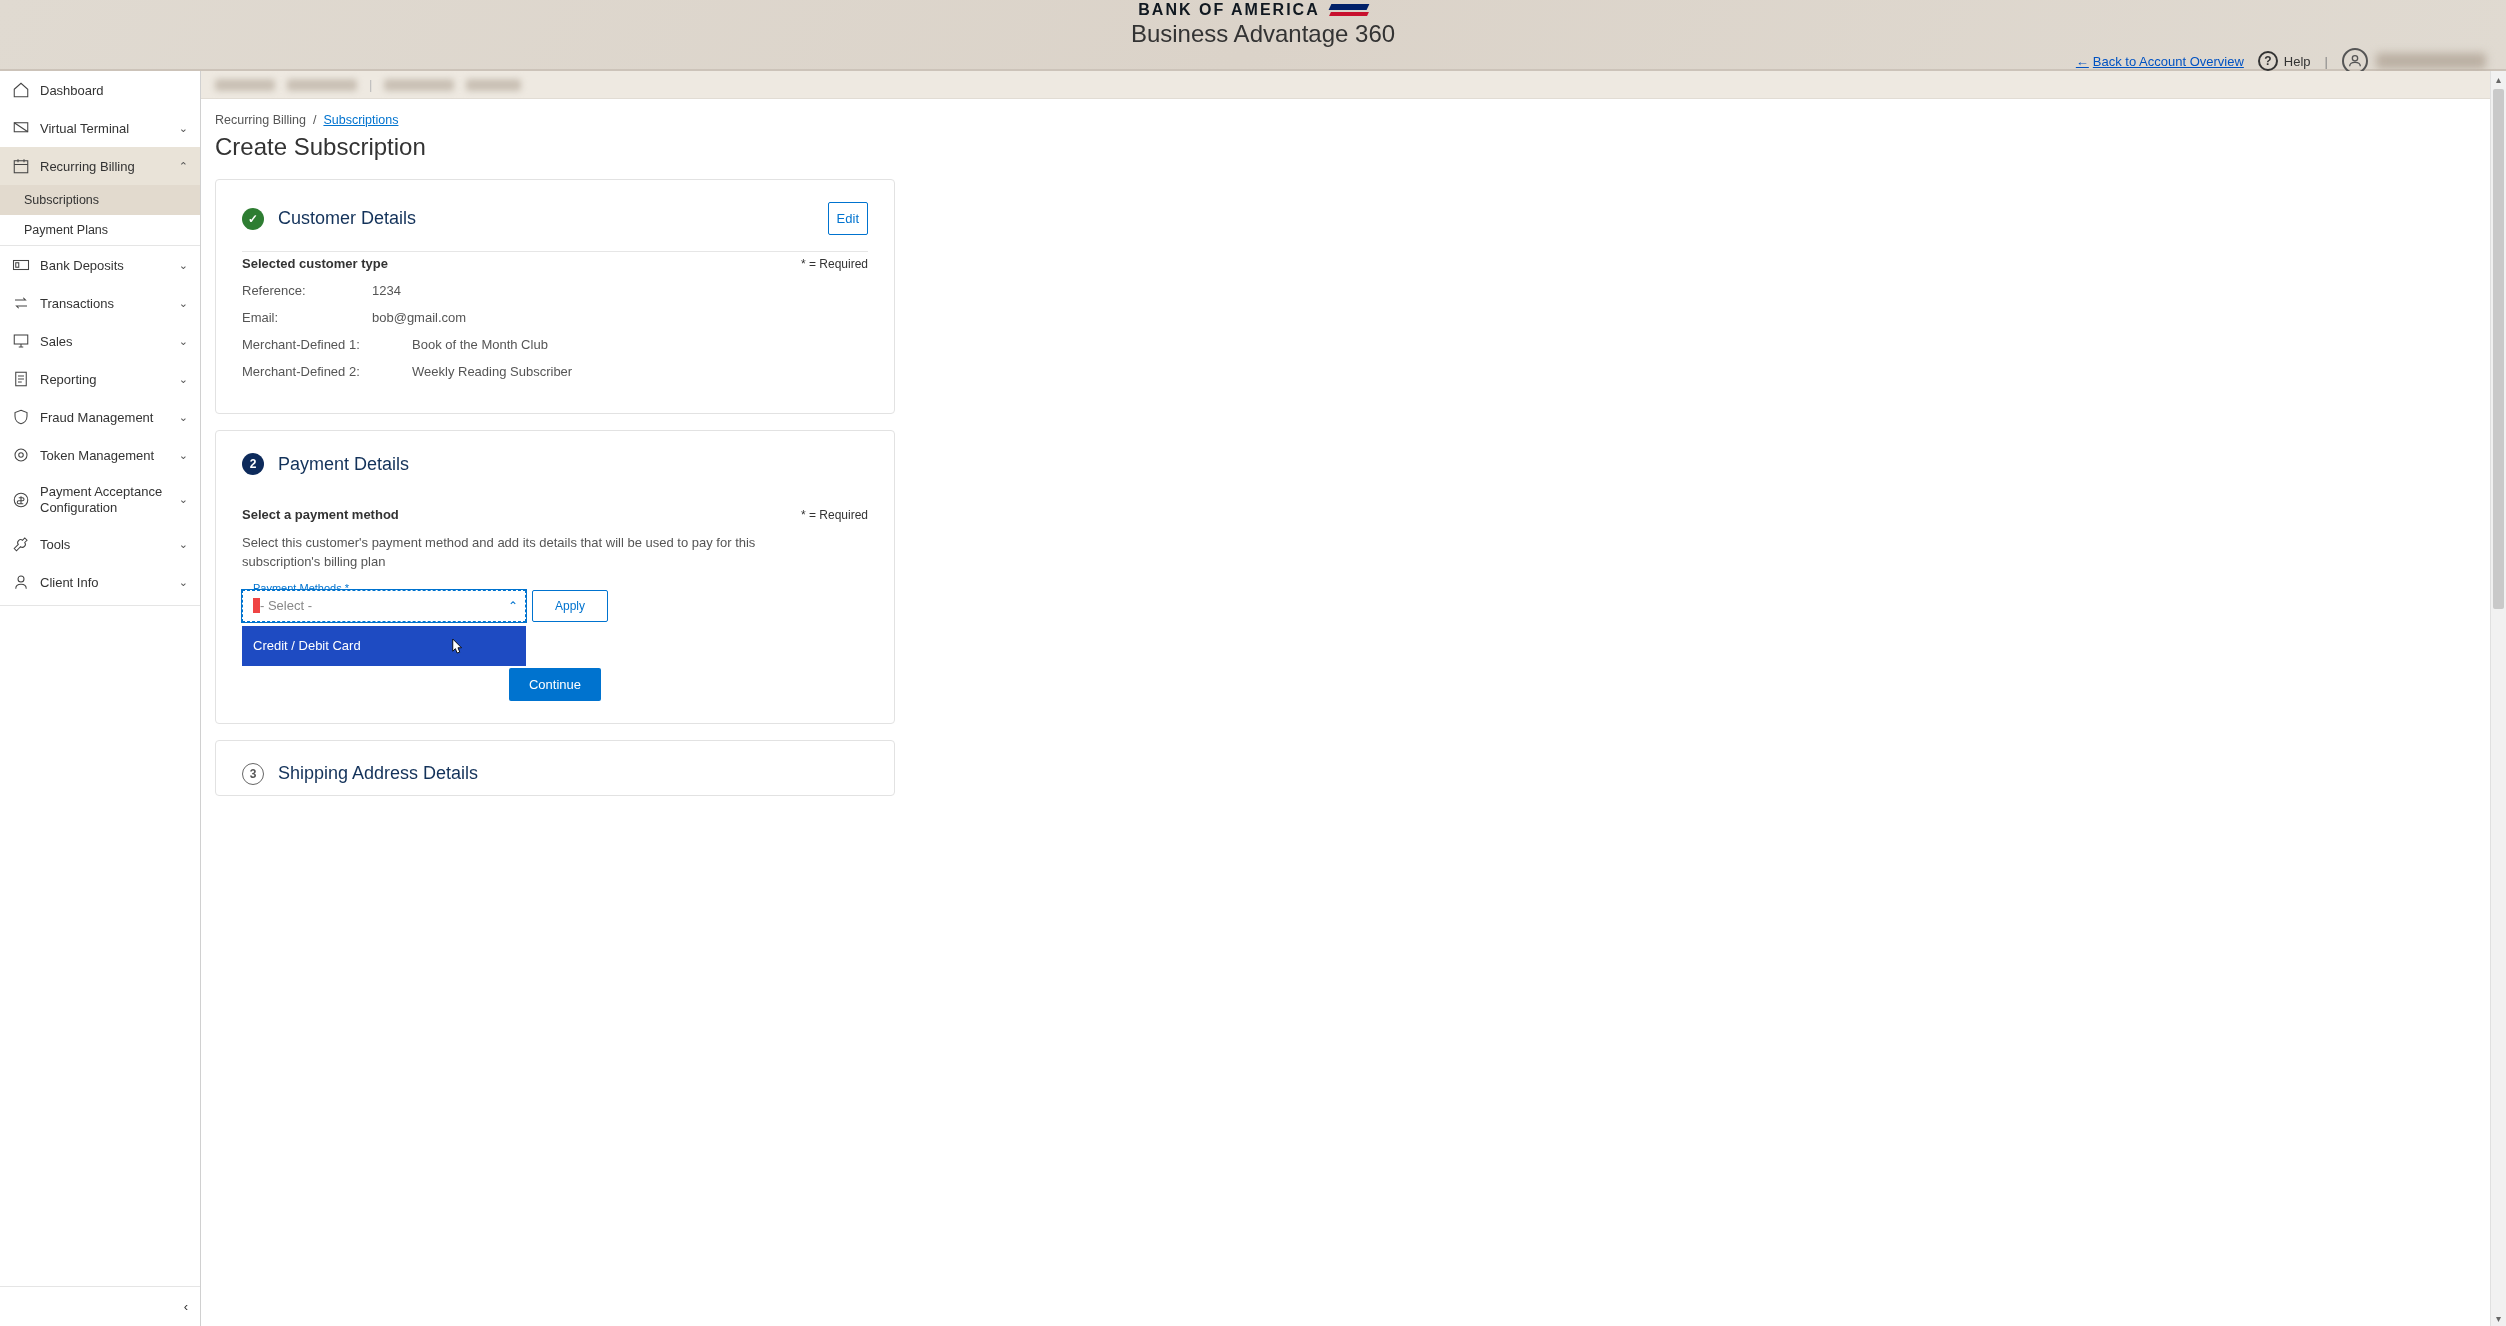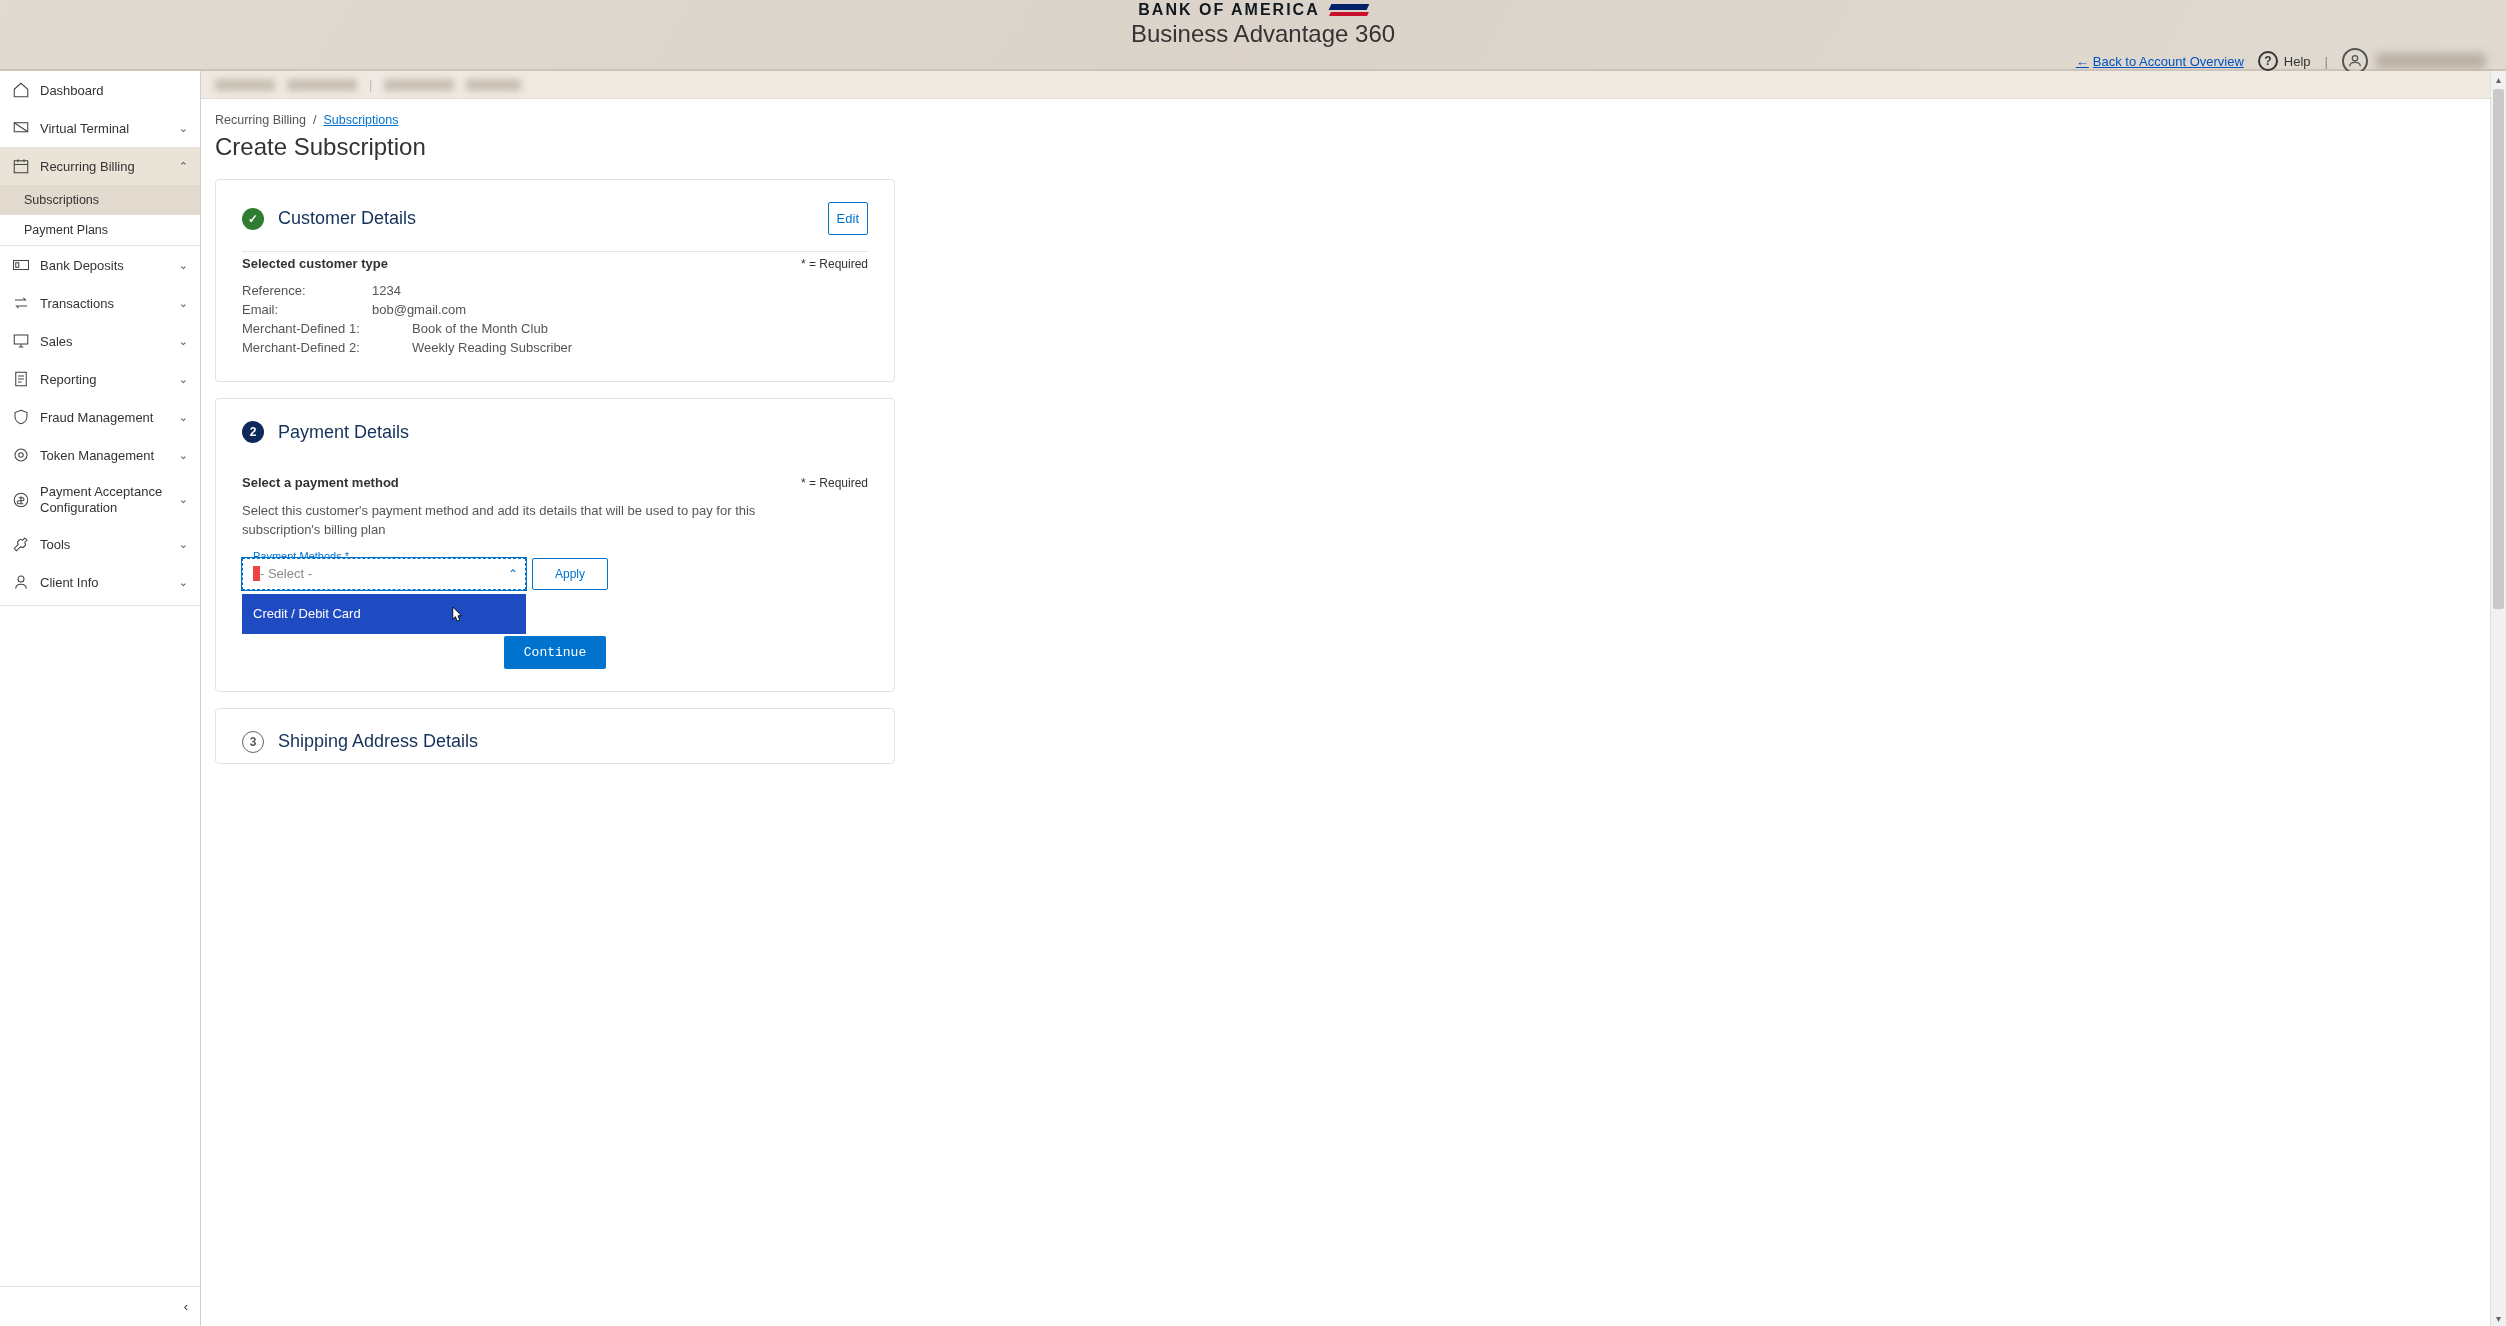--- a/index.html
+++ b/index.html
@@ -68,40 +68,40 @@
   .step-done { background:#2e7d32; color:#fff;}
   .step-current { background:#0d2a5b; color:#fff;}
   .step-future { border:1px solid #666; color:#555; background:#fff;}
   .card-title { font-size:18px; color:#13325a; font-weight:400;}
   .edit-btn { margin-left:auto; border:1px solid #0073cf; color:#0073cf; background:#fff; padding:8px 8px; font-size:13px; border-radius:2px; cursor:pointer;}
 
   .sect-row { display:flex; justify-content:space-between; align-items:center; margin:4px 0 12px;}
   .sect-label { font-weight:700; font-size:13px;}
   .req-note { font-size:12px; color:#333;}
 
-  .kv { display:flex; margin:4px 0; font-size:13px;}
+  .kv { display:flex; margin:12px 0; font-size:13px;}
   .kv .k { width:130px; color:#555;}
   .kv .k2 { width:170px; color:#555;}
   .kv .v { color:#555;}
 
   .help-text { font-size:13px; color:#555; max-width:520px; line-height:1.45;}
 
   .field-block { margin-top:18px; position:relative;}
   .field-label-float { position:absolute; top:-8px; left:7px; background:#fff; padding:0 4px; font-size:11px; color:#0073cf;}
   .dropdown { width:284px; position:relative;}
   .dd-input { width:100%; height:32px; border:1px dashed #0073cf; outline:1px solid #0073cf; padding:0 28px 0 10px; font-size:13px; color:#888; background:#fff; display:flex; align-items:center; cursor:pointer;}
   .dd-caret { position:absolute; right:8px; top:50%; transform:translateY(-50%); color:#0073cf; font-size:12px;}
   .dd-menu { position:absolute; top:36px; left:0; right:0; border:1px solid #1e4bc2; background:#1e4bc2; z-index:5;}
   .dd-opt { padding:10px 10px; color:#fff; font-size:13px; cursor:pointer; display:flex; align-items:center;}
   .cursor-img { width:14px; height:18px; margin-left:auto; position:relative; left:-50px;}
   .apply-btn { border:1px solid #0073cf; color:#0073cf; background:#fff; padding:8px 22px; font-size:12px; border-radius:2px; cursor:pointer;}
   .inline-row { display:flex; align-items:flex-end; gap:6px;}
 
   .continue-row { display:flex; justify-content:center; margin-top:46px;}
-  .continue-btn { background:#0073cf; color:#fff; border:none; padding:9px 20px; font-size:13px; border-radius:2px; cursor:pointer;font-family:Liberation Mono, monospace;}
+  .continue-btn { background:#0073cf; color:#fff; border:none; padding:9px 20px; font-size:13px; border-radius:2px; cursor:pointer;}
 
   
   .scroll-rail { position:absolute; right:0; top:0; bottom:0; width:16px; background:#f1f1f1; border-left:1px solid #e0e0e0;}
   .scroll-btn { height:16px; display:flex; align-items:center; justify-content:center; font-size:10px; color:#666; background:#f1f1f1;}
   .scroll-thumb { position:absolute; left:2px; right:2px; background:#c9c9c9; border-radius:2px;}
 </style>
 </head>
 <body>
 
 <div class="app">

